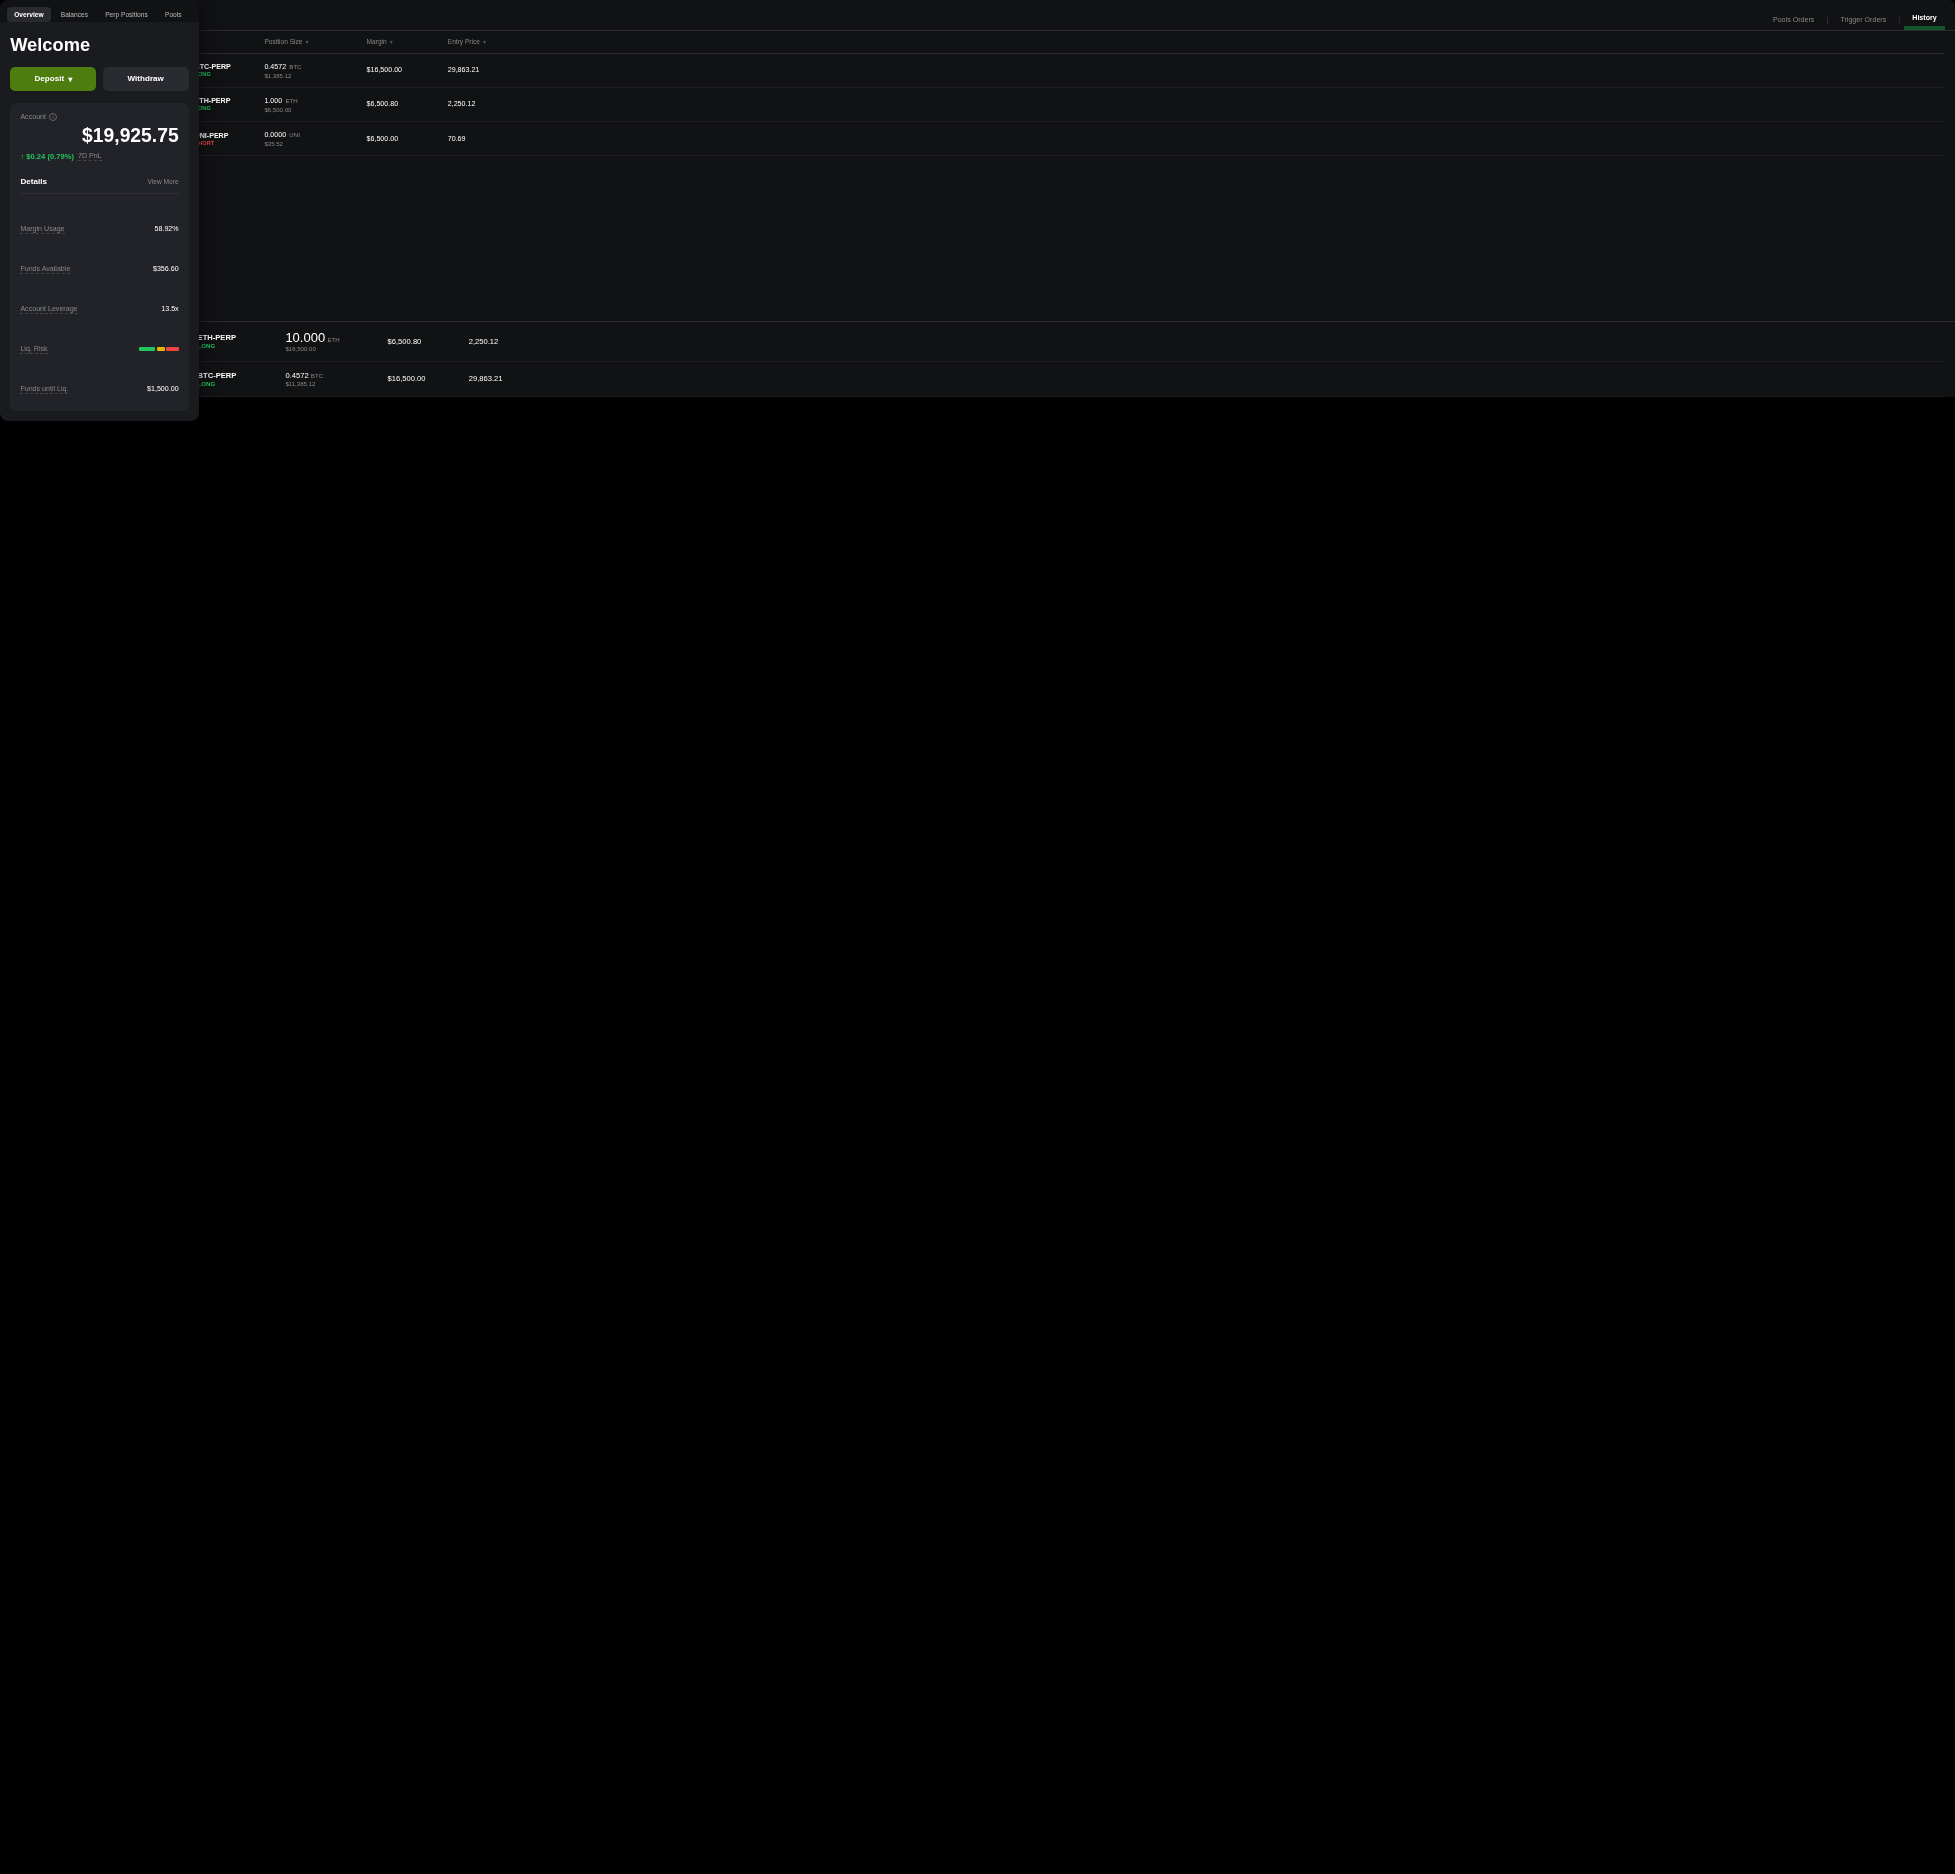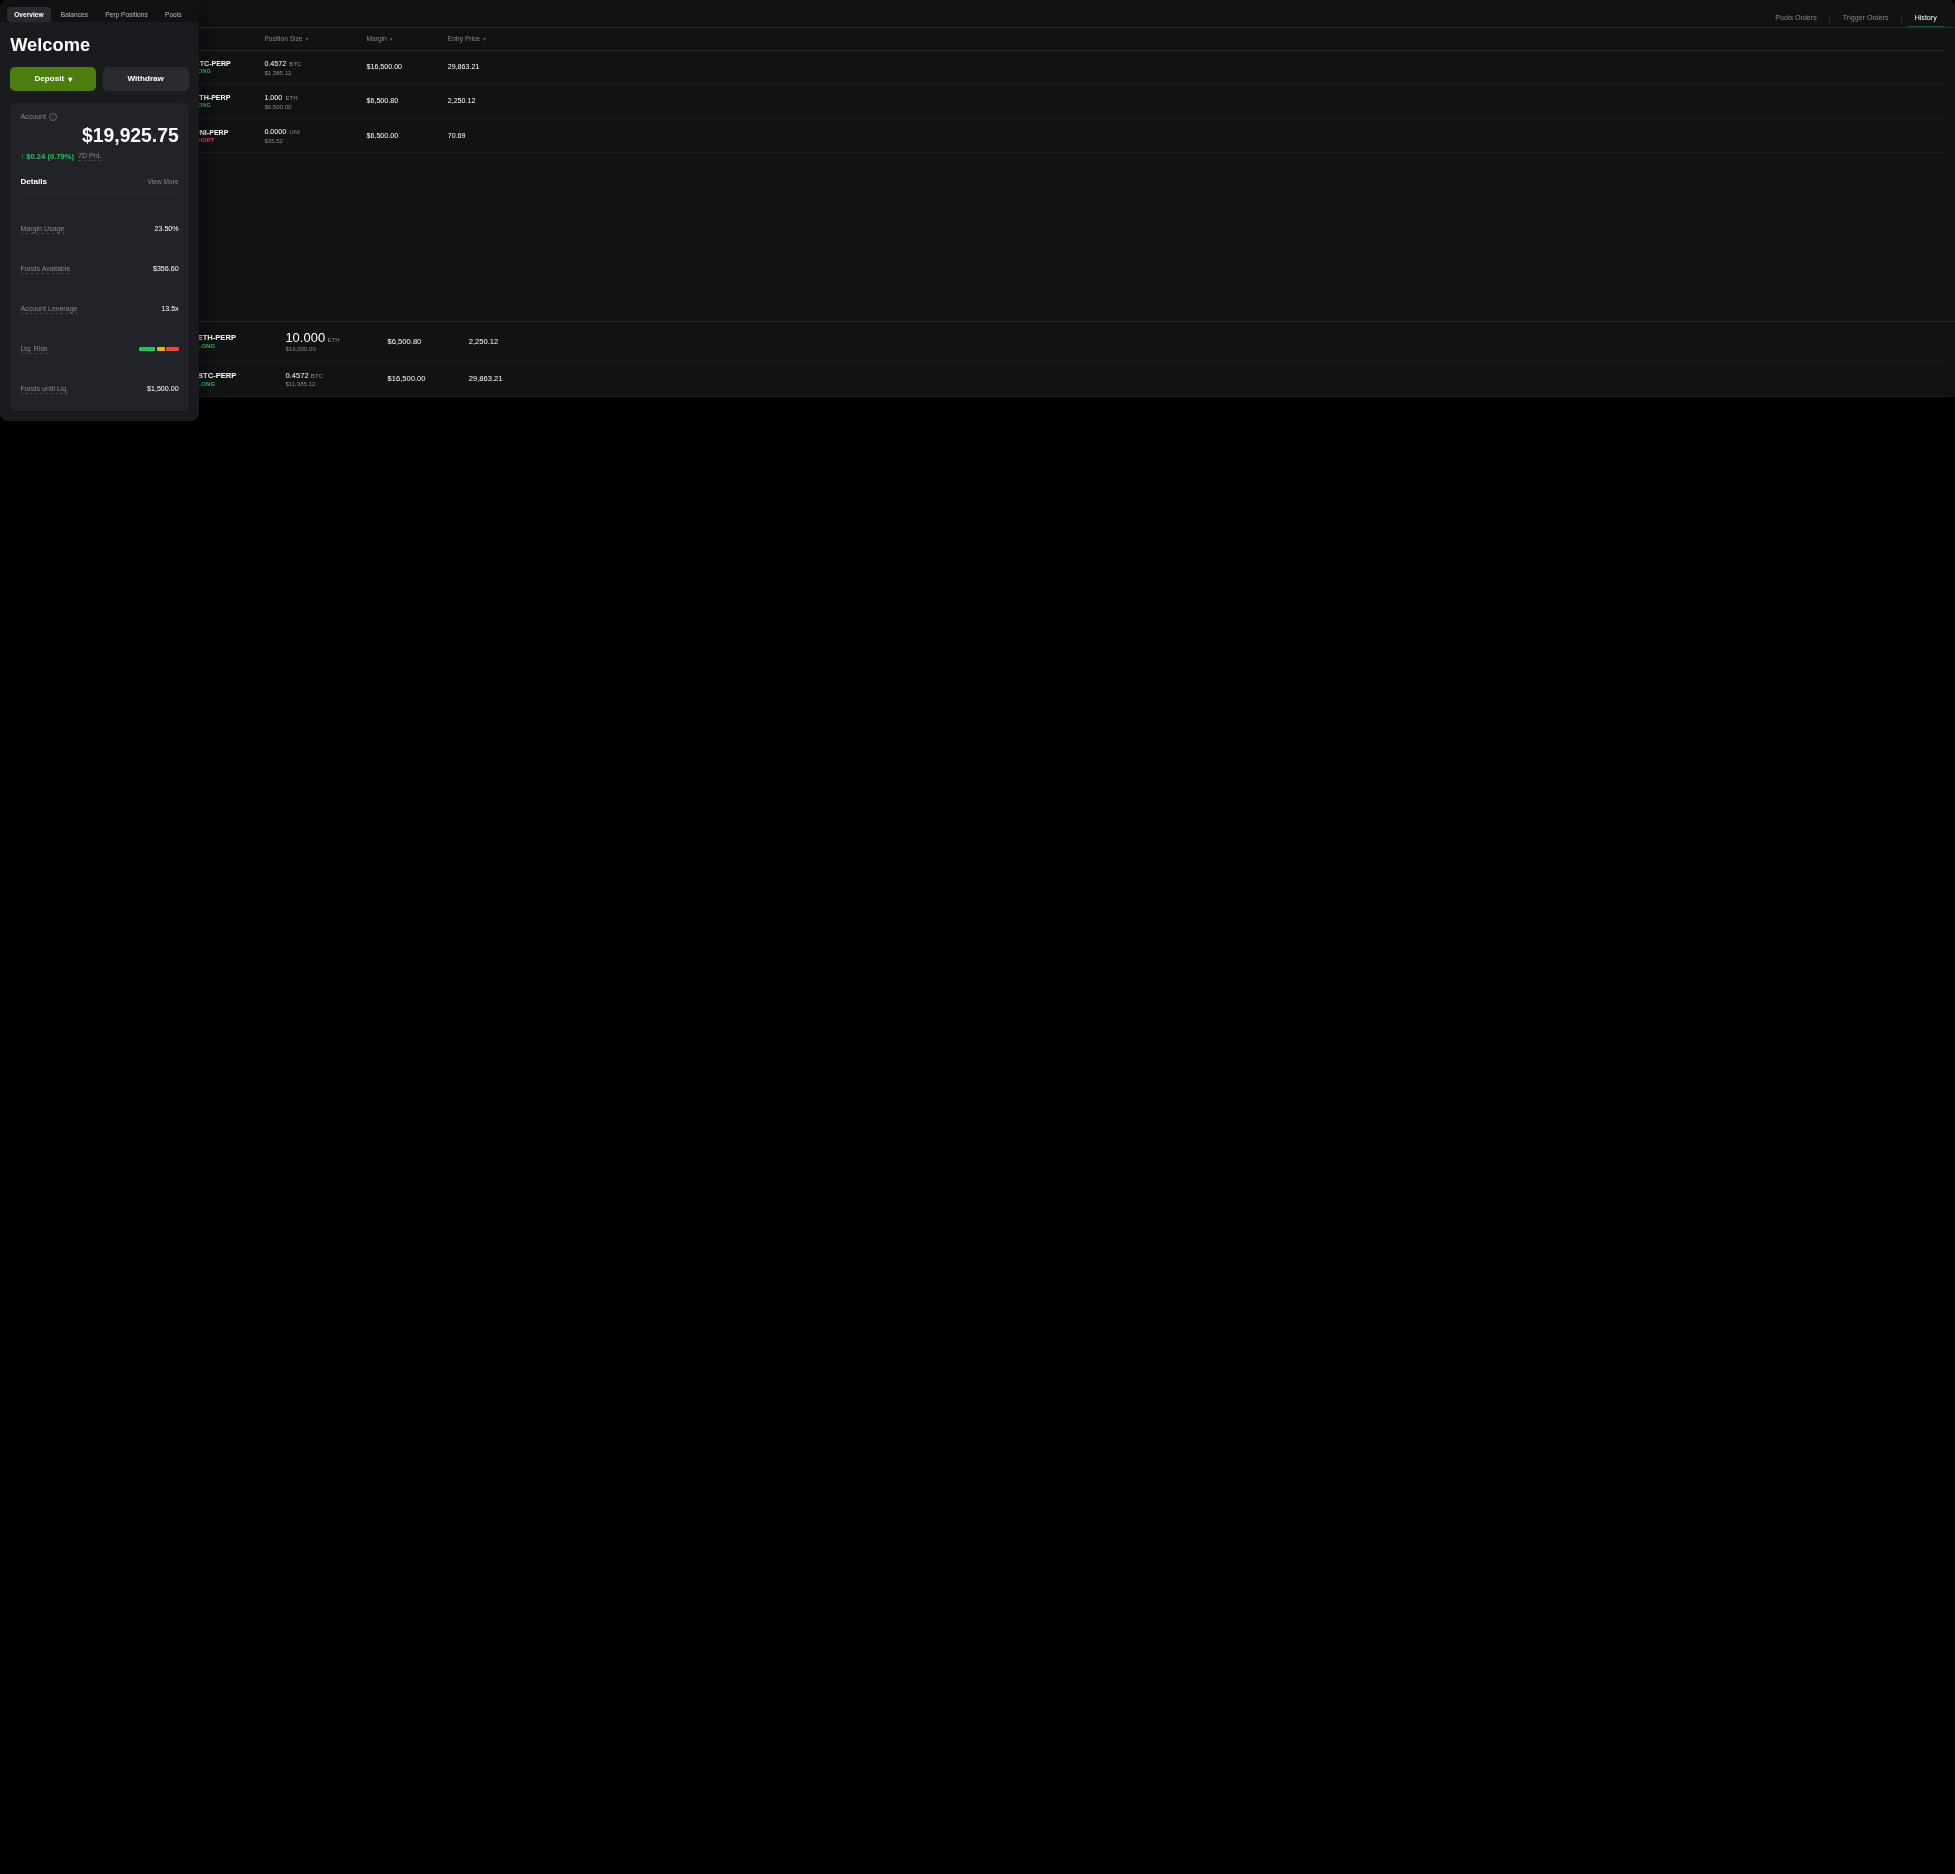--- a/index.html
+++ b/index.html
@@ -43,21 +43,22 @@
     .bg-tab {
       color: #888;
       padding: 4.1px 8.1px;
       font-size: 7.1px;
       cursor: pointer;
       border-bottom: 1px solid transparent;
     }
 
     .bg-tab.active {
       color: #fff;
-      border-bottom: 1px solid #14532d;
+      border-bottom: 4px solid #14532d;
+      font-weight: bold;
     }
 
     .bg-panel-divider {
       color: #444;
       padding: 4.1px 2px;
       font-size: 7.1px;
     }
 
     .table-container {
       padding: 0 10.2px;
@@ -526,21 +527,21 @@
 
         <div class="details-header">
           <span class="details-title">Details</span>
           <span class="view-more">View More</span>
         </div>
 
         <hr class="detail-divider">
 
         <div class="detail-row">
           <span class="detail-key">Margin Usage</span>
-          <span class="detail-value">23.50%</span>
+          <span class="detail-value">58.92%</span>
         </div>
 
         <div class="detail-row">
           <span class="detail-key">Funds Available</span>
           <span class="detail-value">$356.60</span>
         </div>
 
         <div class="detail-row">
           <span class="detail-key">Account Leverage</span>
           <span class="detail-value">13.5x</span>

